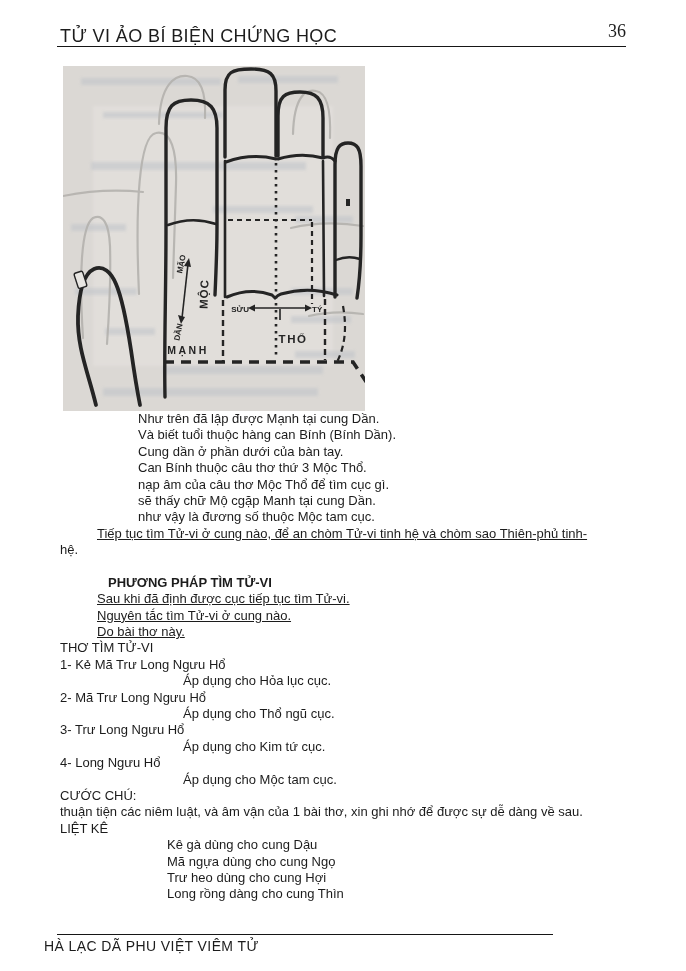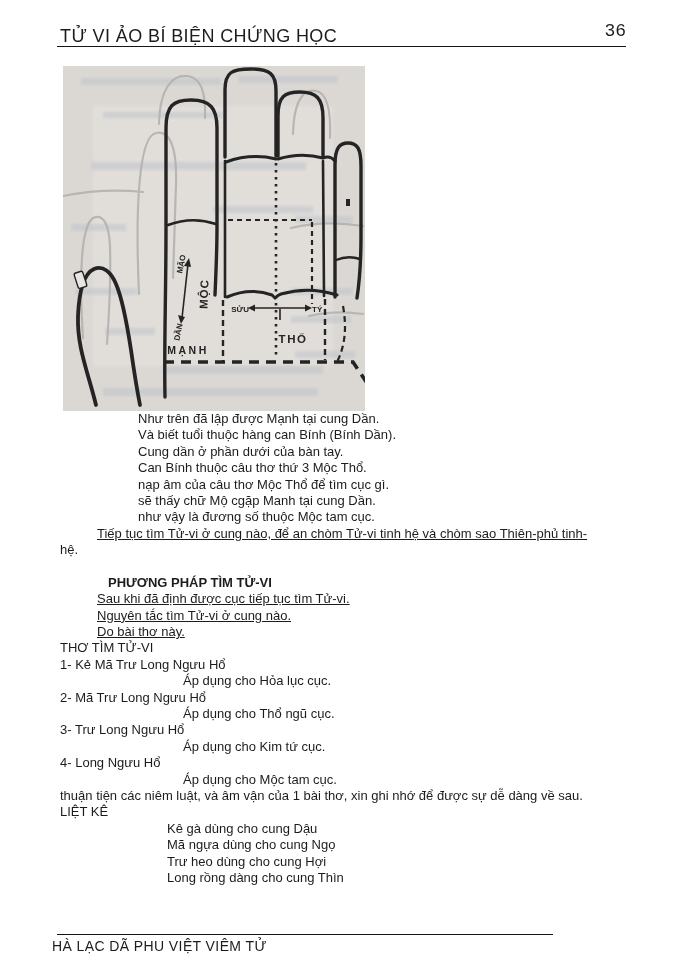--- a/index.html
+++ b/index.html
@@ -4,36 +4,36 @@
 <style>
   html,body{margin:0;padding:0;}
   body{
     width:686px;height:971px;position:relative;background:#ffffff;
     font-family:"Liberation Sans","DejaVu Sans",sans-serif;color:#1c1c1c;
     overflow:hidden;
   }
   .abs{position:absolute;}
   
   .hdr-title{left:60px;top:26px;font-size:18px;letter-spacing:.4px;}
-  .hdr-num{right:60px;top:21px;font-family:Liberation Mono, monospace;font-size:18px;}
+  .hdr-num{right:60px;top:21px;font-family:Liberation Serif, serif;font-size:18px;}
   .hdr-rule{left:57px;top:46px;width:569px;border-top:1.6px solid #161616;}
   
   .fig{left:63px;top:66px;width:302px;height:345px;}
   
   .body-text{left:60px;top:411px;width:575px;font-size:13px;}
   .line{height:16.4px;line-height:16.4px;white-space:nowrap;}
   .flush{padding-left:0;}
   .indent1{padding-left:37px;text-decoration:underline;}
   .poem{padding-left:78px;}
   .app{padding-left:123px;}
   .list{padding-left:107px;}
   .bold{font-weight:bold;margin-left:48px;}
   
   .ftr-rule{left:57px;top:934px;width:496px;border-top:1.5px solid #161616;}
-  .ftr-text{left:52px;top:938px;font-size:14px;letter-spacing:.4px;}
+  .ftr-text{left:44px;top:938px;font-size:14px;letter-spacing:.4px;}
 </style>
 </head>
 <body>
 
 <div class="abs hdr-title">TỬ VI ẢO BÍ BIỆN CHỨNG HỌC</div>
 <div class="abs hdr-num">36</div>
 <div class="abs hdr-rule"></div>
 
 <svg class="abs fig" viewBox="0 0 302 345" xmlns="http://www.w3.org/2000/svg">
   <defs>
@@ -143,20 +143,21 @@
     <div class="line indent1">Do bài thơ này.</div>
     <div class="line flush">THƠ TÌM TỬ-VI</div>
     <div class="line flush">1- Kẻ Mã Trư Long Ngưu Hổ</div>
     <div class="line app">Áp dụng cho Hỏa lục cục.</div>
     <div class="line flush">2- Mã Trư Long Ngưu Hổ</div>
     <div class="line app">Áp dụng cho Thổ ngũ cục.</div>
     <div class="line flush">3- Trư Long Ngưu Hổ</div>
     <div class="line app">Áp dụng cho Kim tứ cục.</div>
     <div class="line flush">4- Long Ngưu Hổ</div>
     <div class="line app">Áp dụng cho Mộc tam cục.</div>
+    <div class="line flush">CƯỚC CHÚ:</div>
     <div class="line flush">thuận tiện các niêm luật, và âm vận của 1 bài thơ, xin ghi nhớ để được sự dễ dàng về sau.</div>
     <div class="line flush">LIỆT KÊ</div>
     <div class="line list">Kê gà dùng cho cung Dậu</div>
     <div class="line list">Mã ngựa dùng cho cung Ngọ</div>
     <div class="line list">Trư heo dùng cho cung Hợi</div>
     <div class="line list">Long rồng dàng cho cung Thìn</div>
   </div>
 
 <div class="abs ftr-rule"></div>
 <div class="abs ftr-text">HÀ LẠC DÃ PHU VIỆT VIÊM TỬ</div>

